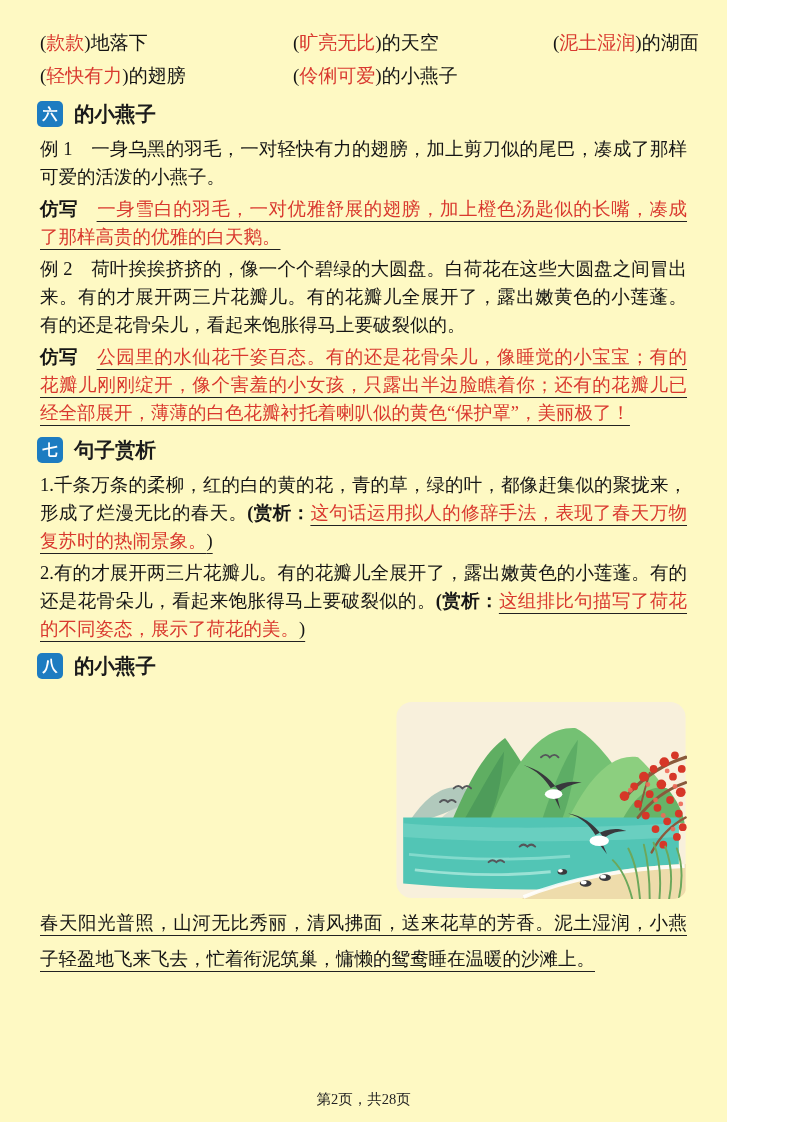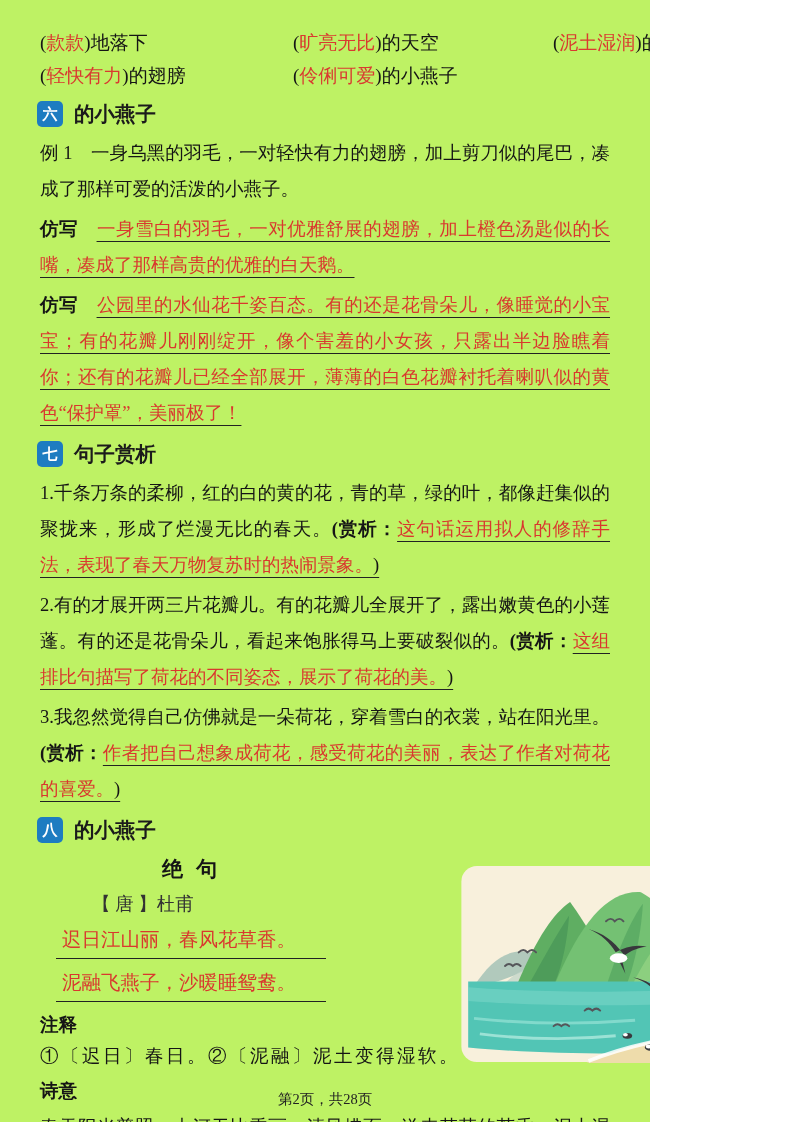--- a/index.html
+++ b/index.html
@@ -1,35 +1,35 @@
 <!DOCTYPE html>
 <html><head>
 <meta charset="utf-8">
 <style>
   * { margin:0; padding:0; box-sizing:border-box; }
   html,body { background:#ffffff; }
   .page {
-    width:650px; height:1122px; background:#bef264; position:relative;
+    width:727px; height:1122px; background:#fef9c3; position:relative;
     font-family:"Liberation Serif", serif; color:#151515;
     padding:28px 40px 0 40px; overflow:hidden;
   }
   
   .word-bank { display:grid; grid-template-columns:253px 260px 1fr; row-gap:3px;
     font-size:19px; line-height:30px; }
   .wb-item { white-space:nowrap; }
   .red { color:#d93a30; }
   
   .section-heading { display:flex; align-items:center; gap:11px;
     font-family:"Liberation Sans", sans-serif; font-weight:bold; font-size:20.5px;
     color:#1b1b1b; margin:8px 0 6px -3px; height:30px; }
   .badge { width:26px; height:26px; background:#1d7cc1; color:#fff; border-radius:5px;
     display:flex; align-items:center; justify-content:center;
     font-size:15px; font-weight:bold; flex:0 0 auto; }
   
-  .para { font-size:18.5px; line-height:36px; text-align:justify; margin:2px 0 4px 0; }
+  .para { font-size:18.5px; line-height:28px; text-align:justify; margin:2px 0 4px 0; }
   .bold-label { font-weight:bold; }
   .u-red { color:#d9382e; text-decoration:underline; text-decoration-color:#222;
     text-decoration-thickness:1.4px; text-underline-offset:6px; }
   .u-blk { color:#151515; text-decoration:underline; text-decoration-color:#222;
     text-decoration-thickness:1.4px; text-underline-offset:6px; }
   
   .recite-row { display:flex; margin-top:2px; }
   .recite-left { width:420px; flex:0 0 auto; }
   .recite-right { flex:1; display:flex; justify-content:flex-end; padding-top:14px; }
   .poem-title { font-size:21px; font-weight:bold; letter-spacing:4px; margin:4px 0 0 122px; }
@@ -64,53 +64,44 @@
     <span>的小燕子</span>
   </div>
 
   <p class="para">
     <span>例 1</span> <span>一身乌黑的羽毛，一对轻快有力的翅膀，加上剪刀似的尾巴，凑成了那样可爱的活泼的小燕子。</span>
   </p>
   <p class="para">
     <span class="bold-label">仿写</span> <span class="u-red">一身雪白的羽毛，一对优雅舒展的翅膀，加上橙色汤匙似的长嘴，凑成了那样高贵的优雅的白天鹅。</span>
   </p>
   <p class="para">
+    <span>例 2</span> <span>荷叶挨挨挤挤的，像一个个碧绿的大圆盘。白荷花在这些大圆盘之间冒出来。有的才展开两三片花瓣儿。有的花瓣儿全展开了，露出嫩黄色的小莲蓬。有的还是花骨朵儿，看起来饱胀得马上要破裂似的。</span>
+  </p>
+  <p class="para">
     <span class="bold-label">仿写</span> <span class="u-red">公园里的水仙花千姿百态。有的还是花骨朵儿，像睡觉的小宝宝；有的花瓣儿刚刚绽开，像个害羞的小女孩，只露出半边脸瞧着你；还有的花瓣儿已经全部展开，薄薄的白色花瓣衬托着喇叭似的黄色“保护罩”，美丽极了！</span>
   </p>
 
   <div class="section-heading">
     <span class="badge">七</span>
     <span>句子赏析</span>
   </div>
 
   <p class="para">
     <span>1.</span><span>千条万条的柔柳，红的白的黄的花，青的草，绿的叶，都像赶集似的聚拢来，形成了烂漫无比的春天。</span><span class="bold-label">(赏析：</span><span class="u-red">这句话运用拟人的修辞手法，表现了春天万物复苏时的热闹景象。</span><span class="u-blk">)</span>
   </p>
   <p class="para">
     <span>2.</span><span>有的才展开两三片花瓣儿。有的花瓣儿全展开了，露出嫩黄色的小莲蓬。有的还是花骨朵儿，看起来饱胀得马上要破裂似的。</span><span class="bold-label">(赏析：</span><span class="u-red">这组排比句描写了荷花的不同姿态，展示了荷花的美。</span><span class="u-blk">)</span>
   </p>
-  <p class="para">
-    <span>3.</span><span>我忽然觉得自己仿佛就是一朵荷花，穿着雪白的衣裳，站在阳光里。</span><span class="bold-label">(赏析：</span><span class="u-red">作者把自己想象成荷花，感受荷花的美丽，表达了作者对荷花的喜爱。</span><span class="u-blk">)</span>
-  </p>
 
   <div class="section-heading">
     <span class="badge">八</span>
     <span>的小燕子</span>
   </div>
 
   <div class="recite-row">
-    <div class="recite-left">
-      <div class="poem-title">绝 句</div>
-      <div class="poem-author">【 唐 】杜甫</div>
-      <div class="poem-line"><span>迟日江山丽，春风花草香。</span></div>
-      <div class="poem-line"><span>泥融飞燕子，沙暖睡鸳鸯。</span></div>
-      <div class="mini-label">注释</div>
-      <div class="notes-text">①〔迟日〕春日。②〔泥融〕泥土变得湿软。</div>
-      <div class="mini-label">诗意</div>
-    </div>
     <div class="recite-right">
 
       <svg class="art" width="292" height="198" viewBox="0 0 300 204">
         <rect x="1" y="1" width="298" height="202" rx="16" fill="#f8f0dc"></rect>
 
         <path d="M14,125 C35,92 58,80 88,96 C70,108 42,122 14,125 Z" fill="#a4c2b6" opacity="0.85"></path>
         <path d="M40,128 C58,108 74,100 92,106 C80,116 60,126 40,128 Z" fill="#bcd2c6" opacity="0.7"></path>
 
         <path d="M58,124 C80,72 96,50 113,38 C128,58 152,100 163,124 Z" fill="#5fae62"></path>
         <path d="M70,124 C88,92 100,70 112,52 C110,80 104,108 96,124 Z" fill="#3f8e54" opacity="0.55"></path>

